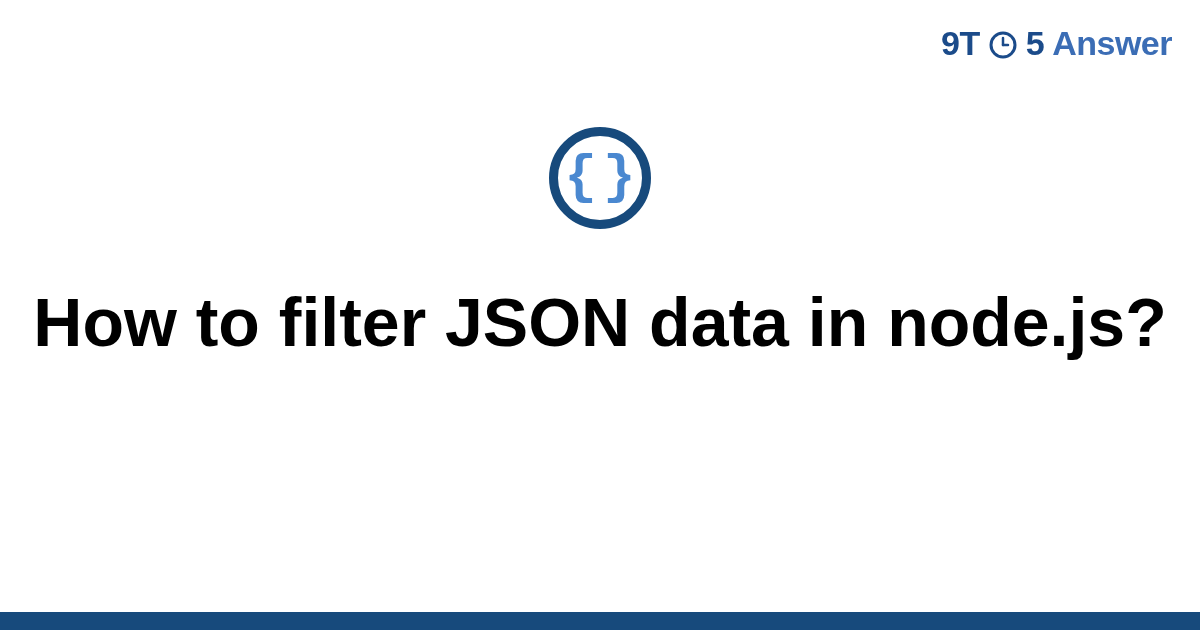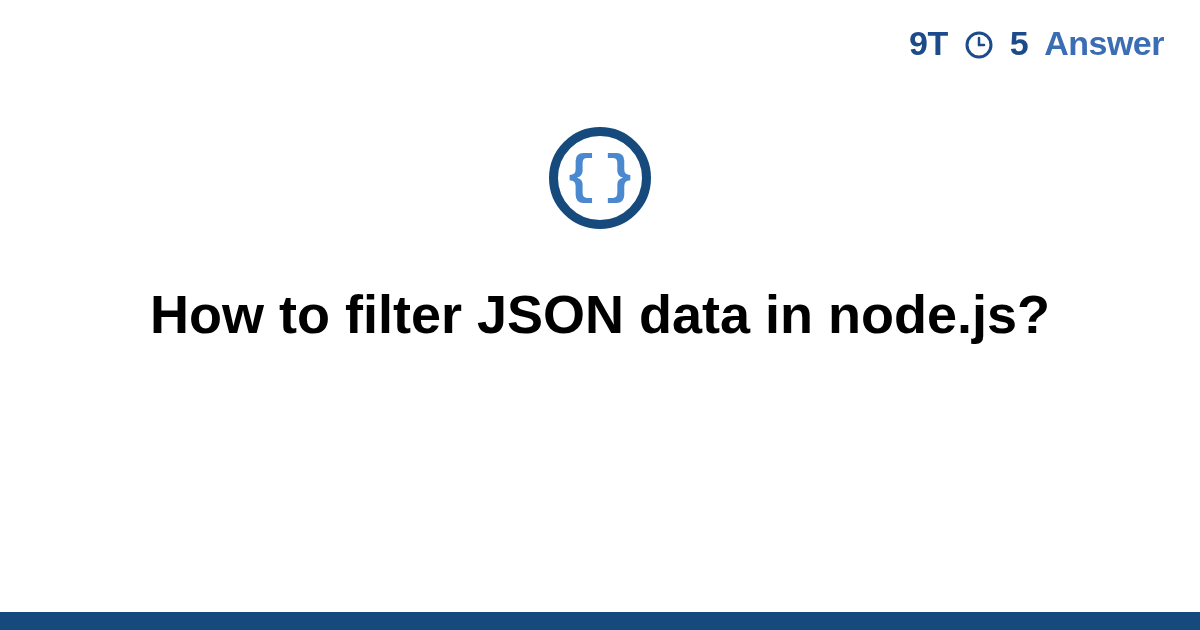--- a/index.html
+++ b/index.html
@@ -11,24 +11,24 @@
       width: 1200px;
       height: 630px;
       background: #ffffff;
       font-family: Arial, Helvetica, sans-serif;
       position: relative;
       overflow: hidden;
     }
     .header {
       position: absolute;
       top: 24px;
-      right: 36px;
+      right: 28px;
       display: flex;
       align-items: baseline;
-      gap: 16px;
+      gap: 8px;
     }
     .logo-9t {
       font-size: 34px;
       font-weight: 700;
       color: #1b4b8a;
       letter-spacing: -0.5px;
     }
     .logo-o-wrap {
       display: inline-flex;
       align-items: center;
@@ -67,21 +67,21 @@
       font-weight: 700;
       color: #4a88d0;
       font-family: 'Courier New', monospace;
       line-height: 1;
     }
     .title {
       position: absolute;
       top: 283px;
       left: 50%;
       transform: translateX(-50%);
-      font-size: 54px;
+      font-size: 68px;
       font-weight: 700;
       color: #000000;
       text-align: center;
       white-space: nowrap;
     }
     .footer-bar {
       position: absolute;
       bottom: 0;
       left: 0;
       width: 100%;

